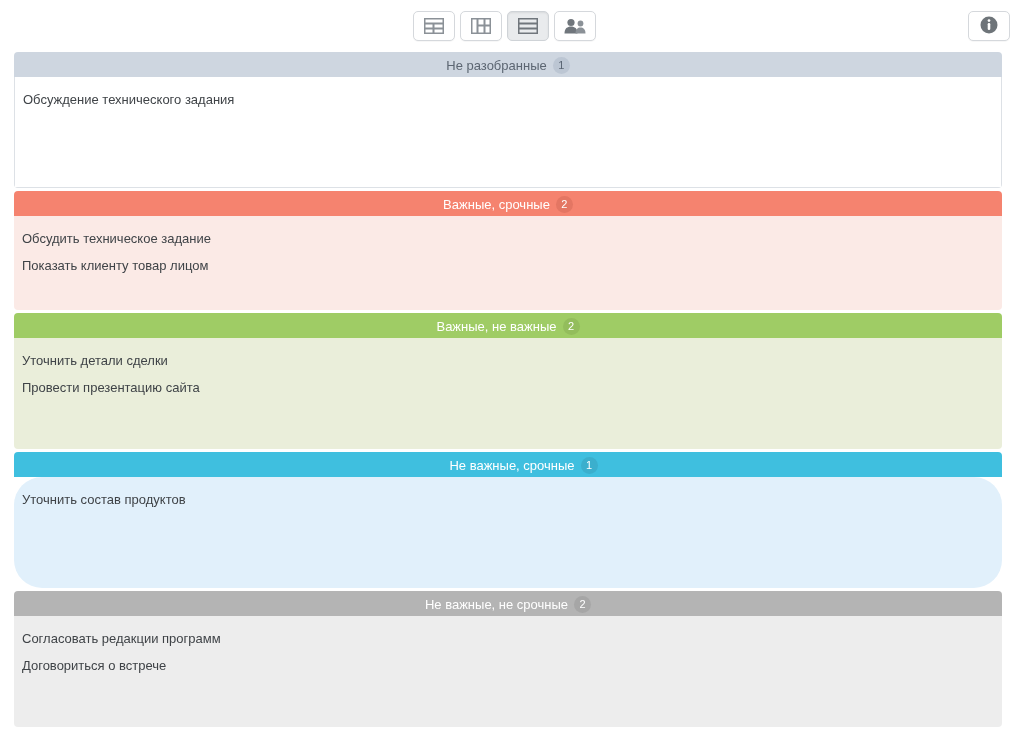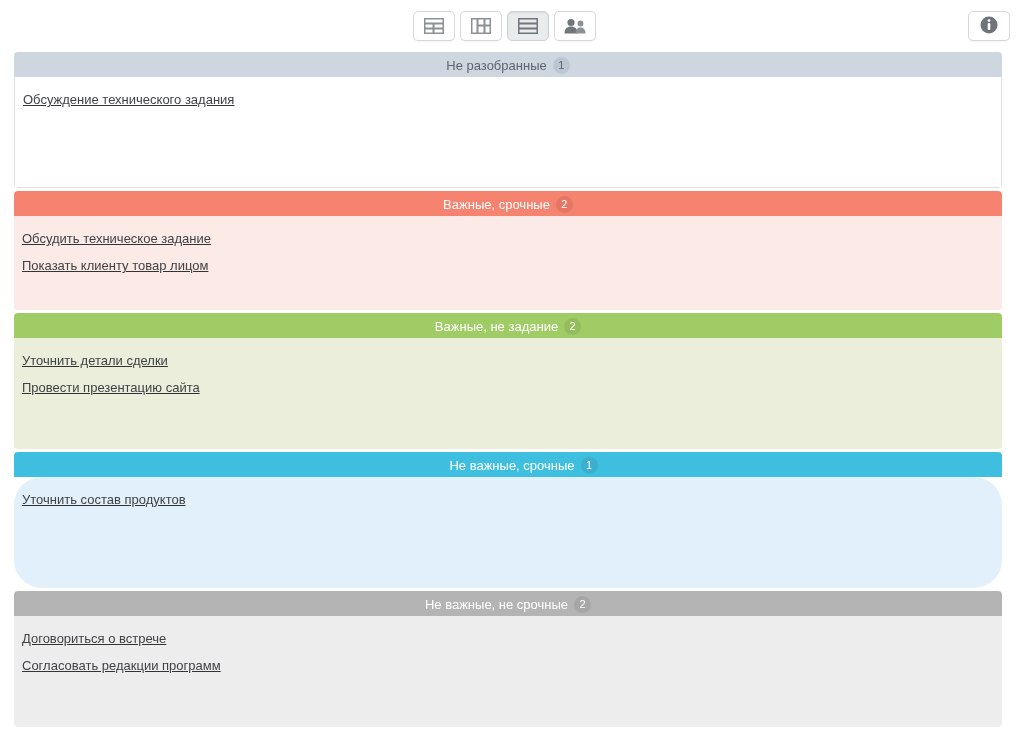--- a/index.html
+++ b/index.html
@@ -96,21 +96,20 @@
     margin-left: 6px;
     border-radius: 9px;
     font-size: 11px;
     text-align: center;
     vertical-align: middle;
     box-sizing: border-box;
   }
   .sec-body {
     padding: 10px 0 4px 0;
     box-sizing: border-box;
-    text-decoration: underline;
   }
   .task {
     padding: 4px 8px 5px 8px;
     font-size: 13px;
     color: #3f4347;
     cursor: pointer;
     line-height: 18px;
   }
 
   
@@ -223,21 +222,21 @@
       <span class="sec-title">Важные, срочные</span><span class="badge">2</span>
     </div>
     <div class="sec-body">
       <div class="task">Обсудить техническое задание</div>
       <div class="task">Показать клиенту товар лицом</div>
     </div>
   </div>
 
   <div class="section s-inu">
     <div class="sec-header">
-      <span class="sec-title">Важные, не задание</span><span class="badge">2</span>
+      <span class="sec-title">Важные, не важные</span><span class="badge">2</span>
     </div>
     <div class="sec-body">
       <div class="task">Уточнить детали сделки</div>
       <div class="task">Провести презентацию сайта</div>
     </div>
   </div>
 
   <div class="section s-niu">
     <div class="sec-header">
       <span class="sec-title">Не важные, срочные</span><span class="badge">1</span>
@@ -245,18 +244,18 @@
     <div class="sec-body">
       <div class="task">Уточнить состав продуктов</div>
     </div>
   </div>
 
   <div class="section s-ninu">
     <div class="sec-header">
       <span class="sec-title">Не важные, не срочные</span><span class="badge">2</span>
     </div>
     <div class="sec-body">
+      <div class="task">Согласовать редакции программ</div>
       <div class="task">Договориться о встрече</div>
-      <div class="task">Согласовать редакции программ</div>
     </div>
   </div>
 
 </div>
 
 </body></html>

